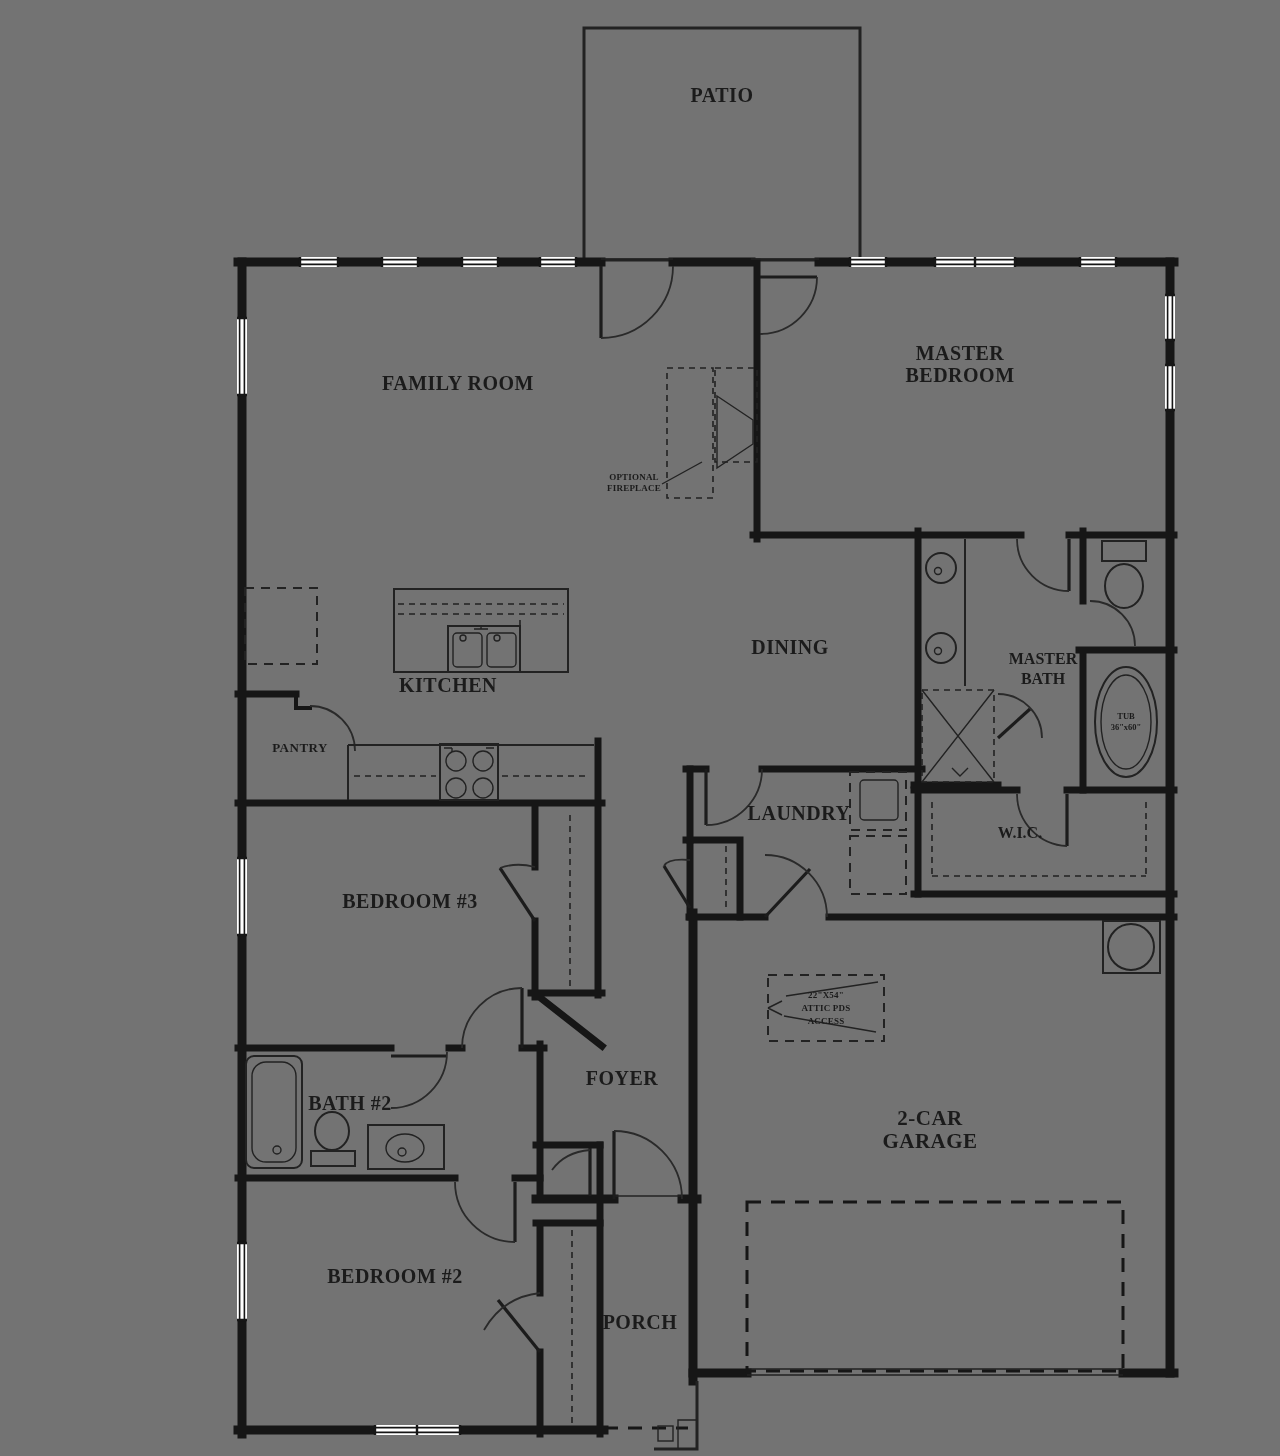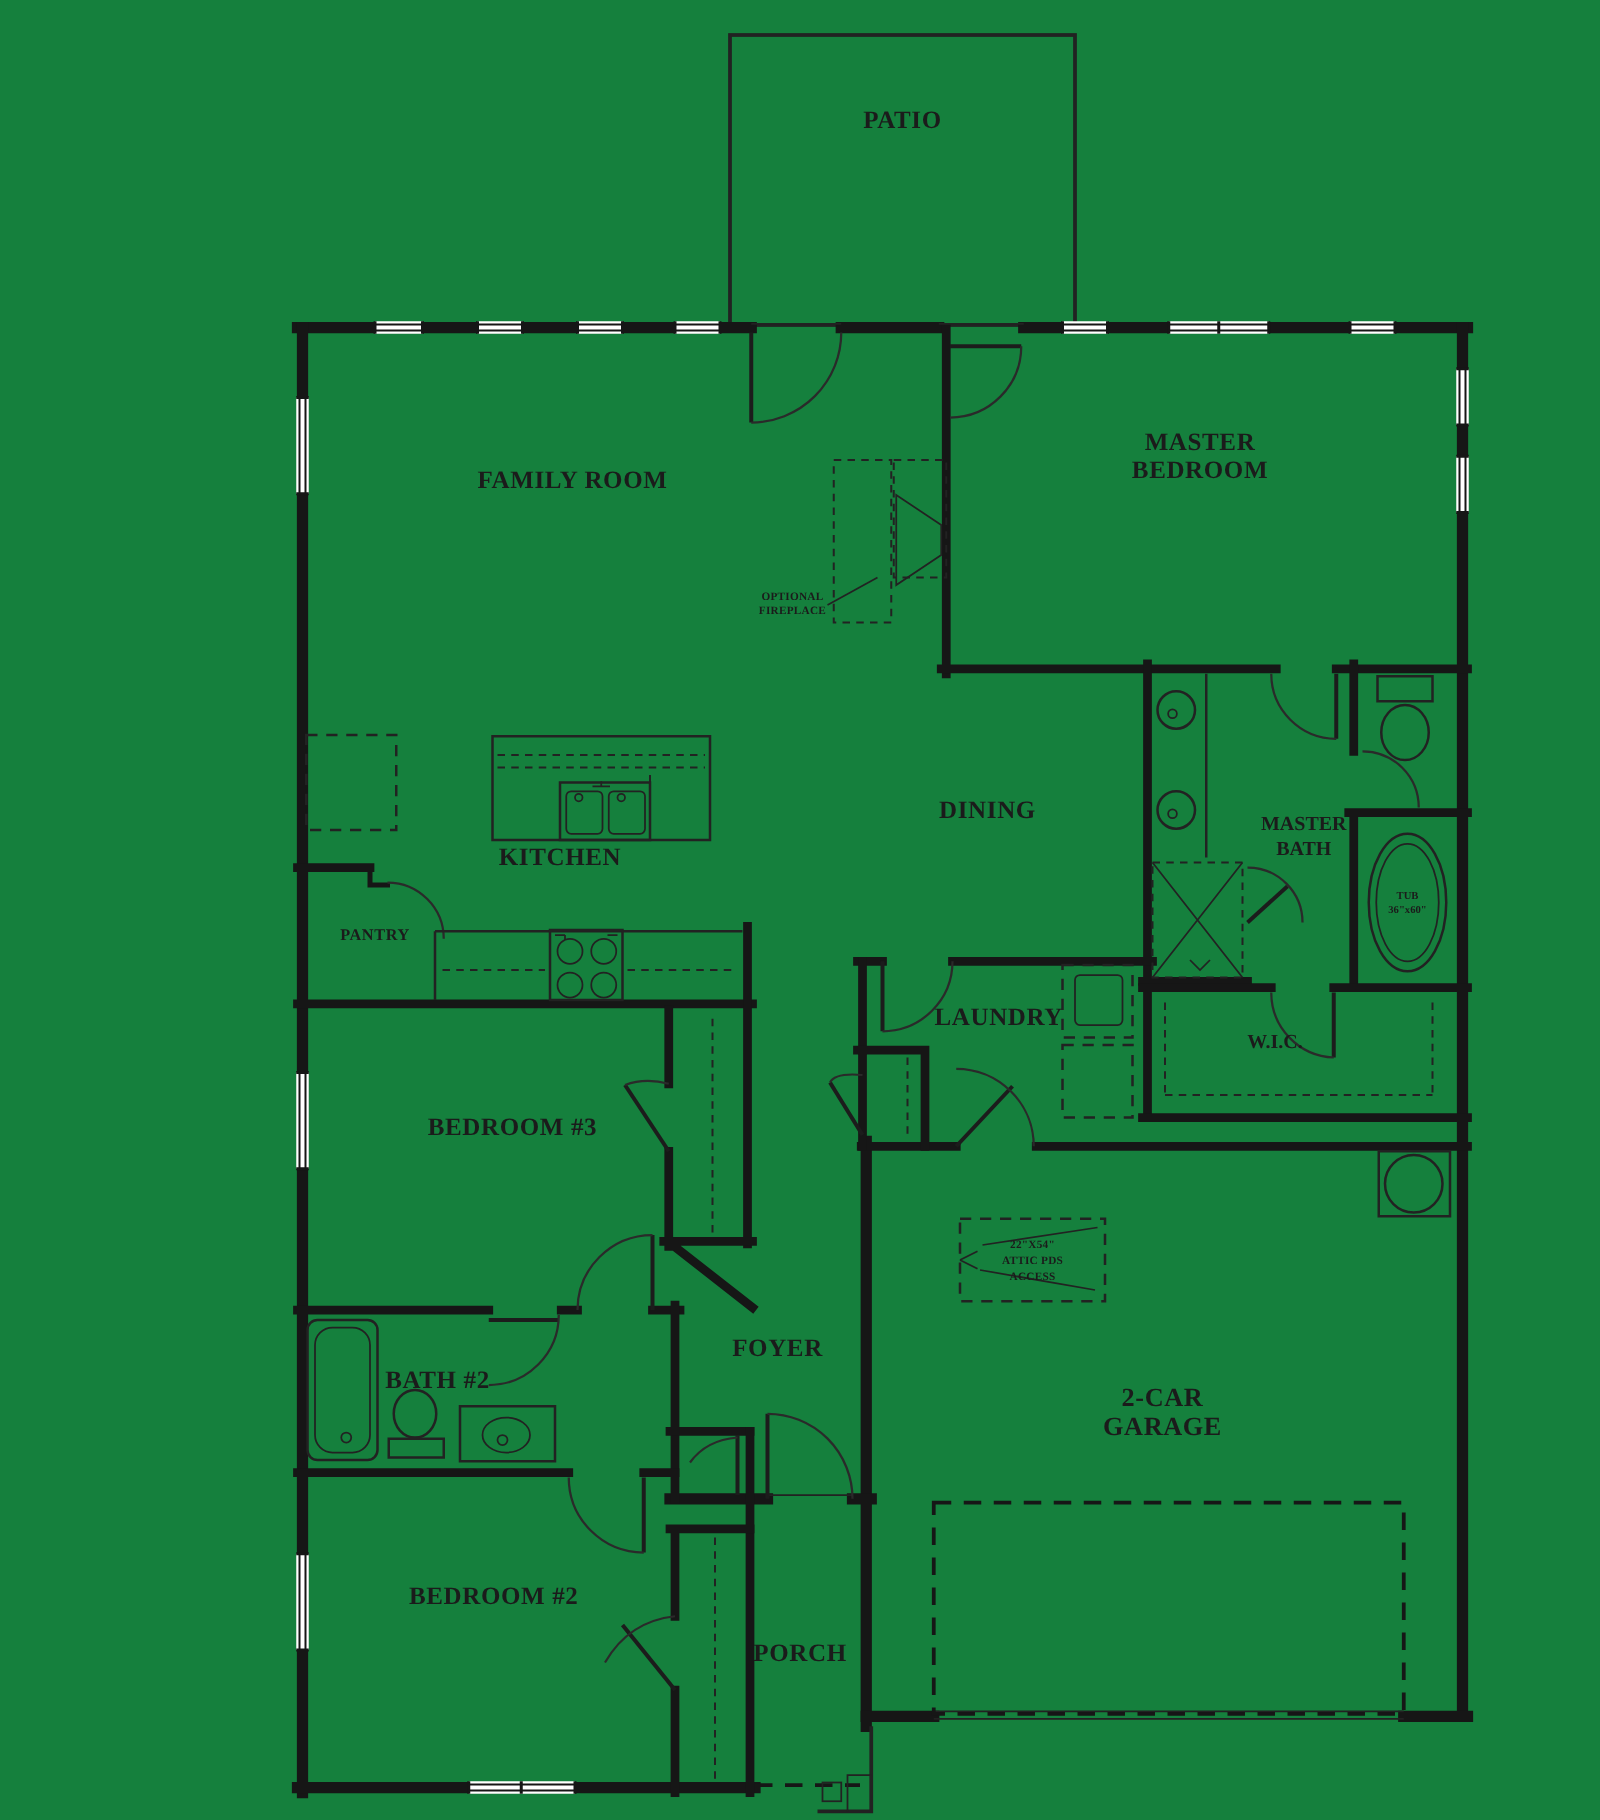--- a/index.html
+++ b/index.html
@@ -1,16 +1,16 @@
 <!DOCTYPE html>
 <html><head>
 <meta charset="utf-8">
 <style>
   html,body{margin:0;padding:0;background:#ffffff;}
-  #plan-wrap{position:relative;width:1280px;height:1456px;background:#15803d;overflow:hidden;}
+  #plan-wrap{position:relative;width:1280px;height:1456px;background:#737373;overflow:hidden;}
   svg{position:absolute;left:0;top:0;}
   .w9{stroke:#161616;stroke-width:9;fill:none;stroke-linecap:square;}
   .w7{stroke:#161616;stroke-width:7;fill:none;stroke-linecap:square;}
   .w4{stroke:#161616;stroke-width:4;fill:none;stroke-linecap:square;}
   .t{stroke:#222;stroke-width:2;fill:none;}
   .t1{stroke:#222;stroke-width:1.4;fill:none;}
   .t3{stroke:#222;stroke-width:3;fill:none;}
   .d{stroke:#222;stroke-width:2;fill:none;stroke-dasharray:9 7;}
   .d1{stroke:#222;stroke-width:1.6;fill:none;stroke-dasharray:6 5;}
   .d3{stroke:#161616;stroke-width:3;fill:none;stroke-dasharray:14 10;}

